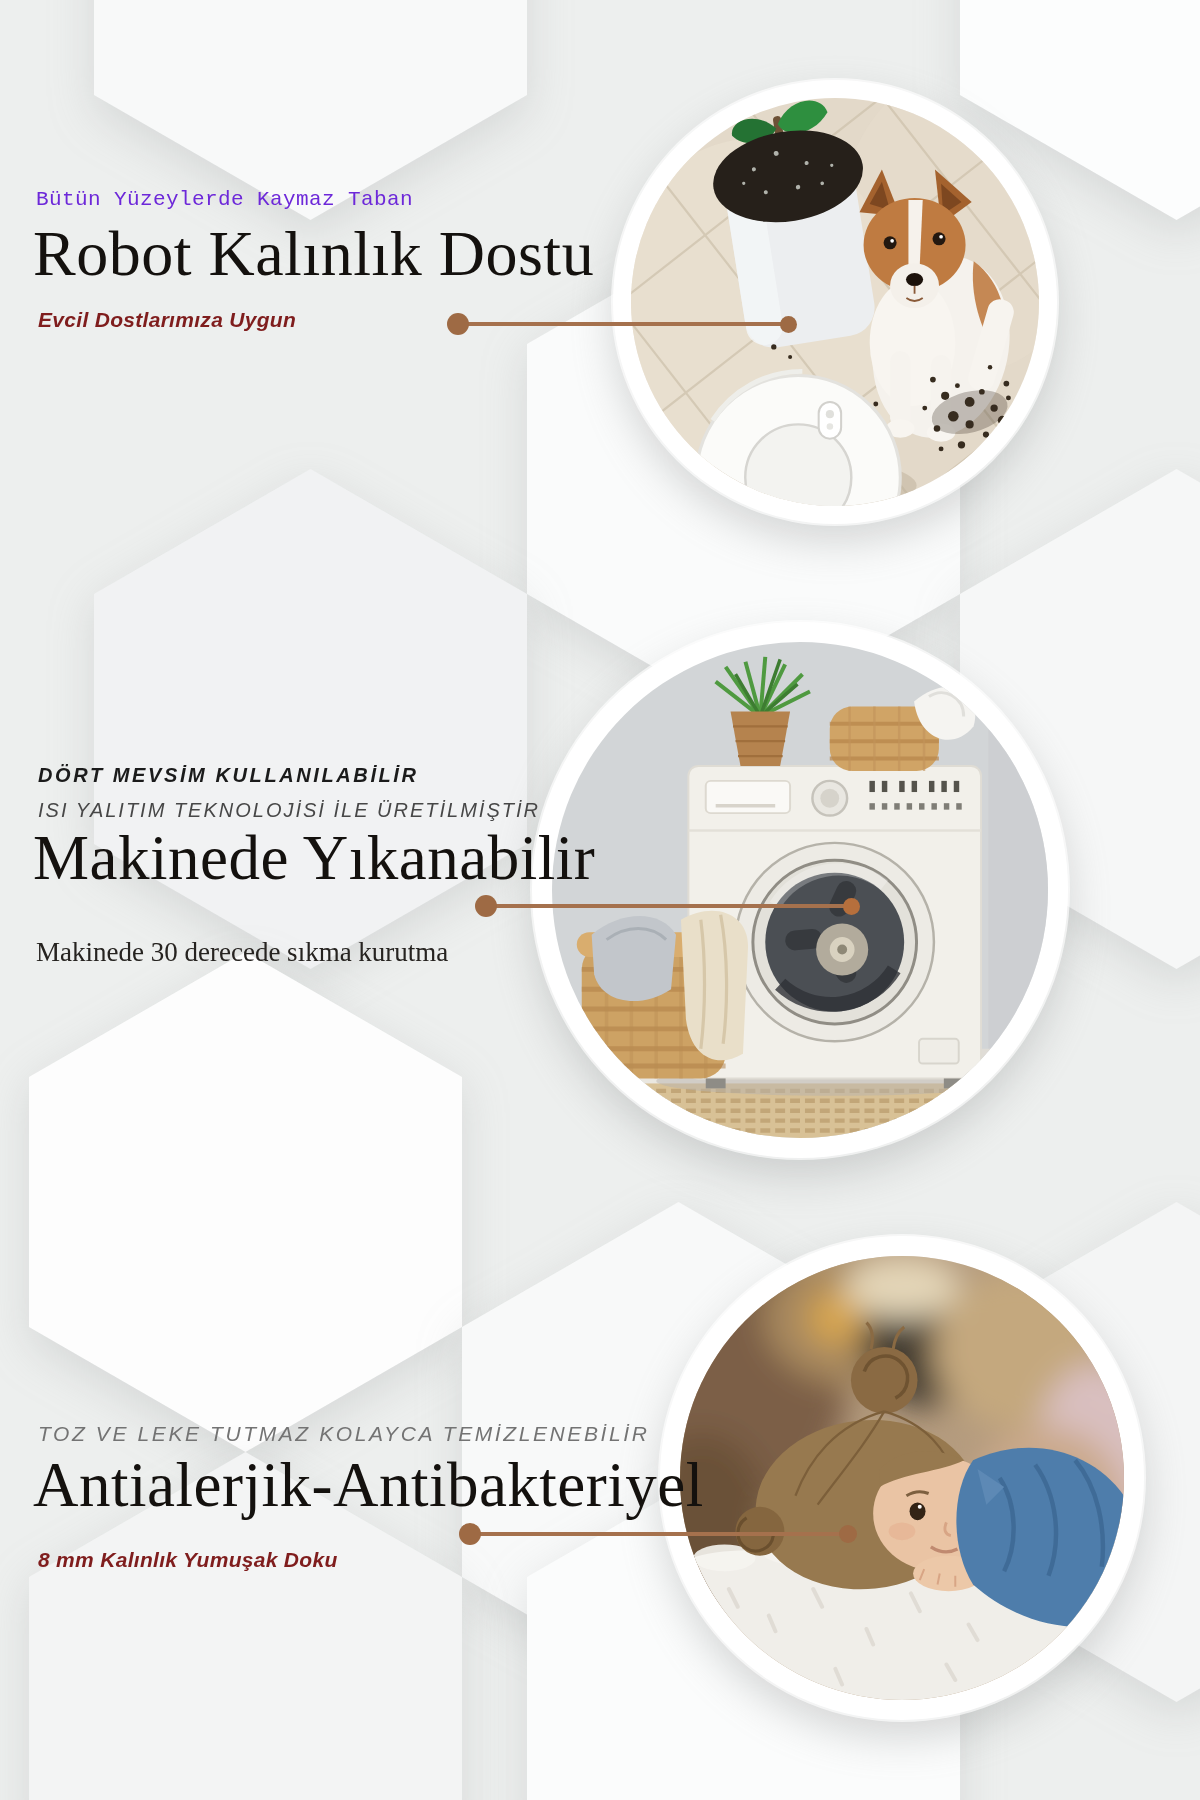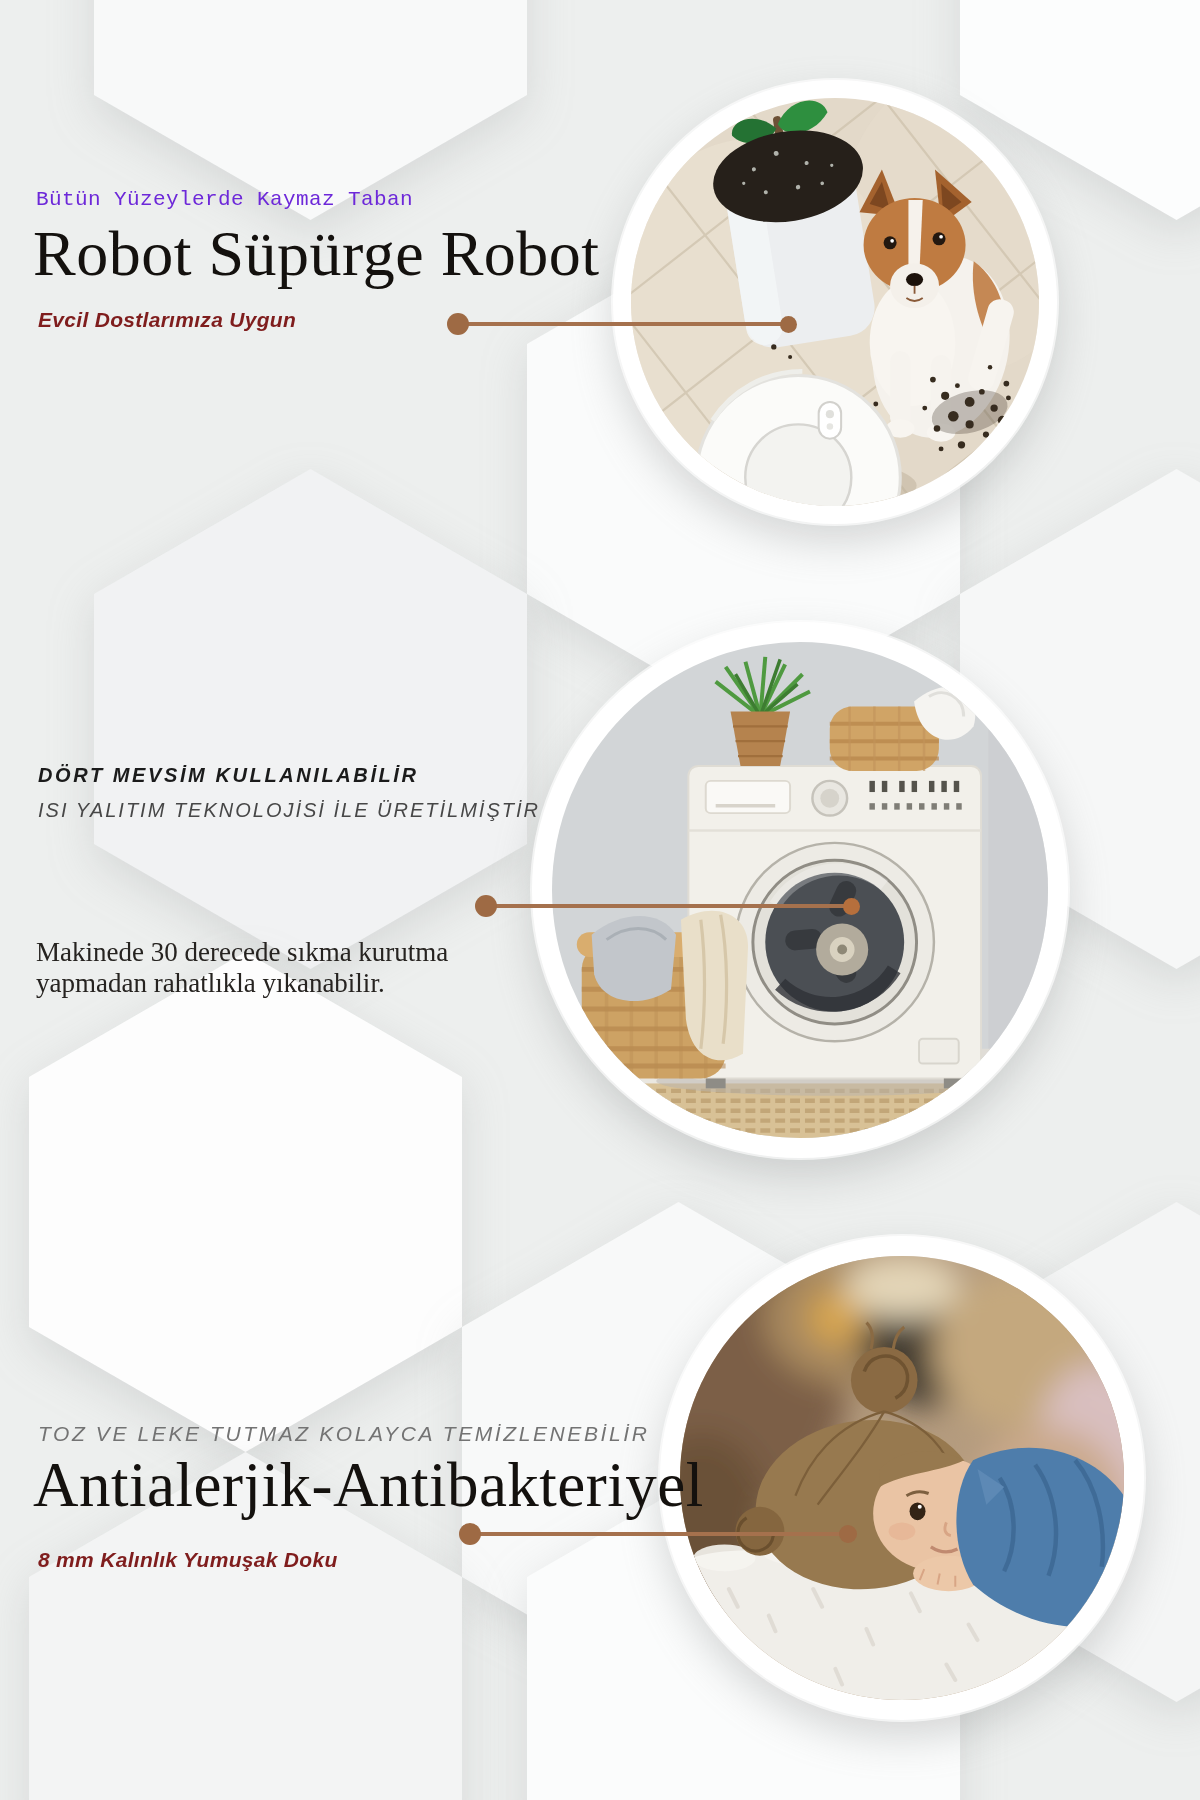--- a/index.html
+++ b/index.html
@@ -87,21 +87,21 @@
       <div class="hex" style="background:#f4f5f5;"></div>
     </div>
   <div class="hexw" style="left:29px;  top:1452px;">
       <div class="hex" style="background:#f3f4f4;"></div>
     </div>
   <div class="hexw" style="left:527px; top:1452px;">
       <div class="hex" style="background:#fbfcfc;"></div>
     </div>
 
   <div class="txt kicker-serif" style="top:188px;">Bütün Yüzeylerde Kaymaz Taban</div>
-  <div class="txt big-title" style="top:220px; left:33px;">Robot Süpürge Robot</div>
+  <div class="txt big-title" style="top:220px; left:33px;">Robot Kalınlık Dostu</div>
   <div class="txt sub-bold-ital" style="top:308px; left:38px;">Evcil Dostlarımıza Uygun</div>
 
   <div class="connector" style="left:458px; top:322px; width:330px;"></div>
   <div class="cdot" style="left:447px; top:313px; width:22px; height:22px;"></div>
   <div class="cdot" style="left:780px; top:316px; width:17px; height:17px;"></div>
 
   <div class="photo-circle pc-top">
     <div class="ph">
       <svg viewBox="0 0 200 200">
         <rect width="200" height="200" fill="#e3d9c9"></rect>
@@ -194,23 +194,23 @@
           <rect x="92" y="149" width="11" height="18" rx="5.5" fill="#ffffff" stroke="#d2d1cd" stroke-width="1"></rect>
           <circle cx="97.5" cy="155" r="2" fill="#e0e0dc"></circle>
           <circle cx="97.5" cy="161" r="1.6" fill="#e6e6e2"></circle>
         </g>
       </svg>
     </div>
   </div>
 
   <div class="txt caps-light-ital" style="top:799px; left:38px;">ISI YALITIM TEKNOLOJİSİ İLE ÜRETİLMİŞTİR</div>
   <div class="txt caps-bold-ital" style="top:764px; left:38px;">DÖRT MEVSİM KULLANILABİLİR</div>
+  <div class="txt big-title" style="top:825px; left:33px; font-size:63px;">Makinede Yıkanabilir</div>
   <div class="txt body-serif" style="top:904px;">
     <span style="display:block">Makinede 30 derecede sıkma kurutma</span>
-    <span style="display:block">yapmadan rahatlıkla yıkanabilir.</span>
   </div>
 
   <div class="connector" style="left:486px; top:904px; width:366px;"></div>
   <div class="cdot" style="left:475px; top:895px; width:22px; height:22px;"></div>
   <div class="cdot" style="left:843px; top:898px; width:17px; height:17px; background:#b66f3c;"></div>
 
   <div class="photo-circle pc-mid">
     <div class="ph">
       <svg viewBox="0 0 200 200">
         <rect width="200" height="200" fill="#d2d5d7"></rect>

